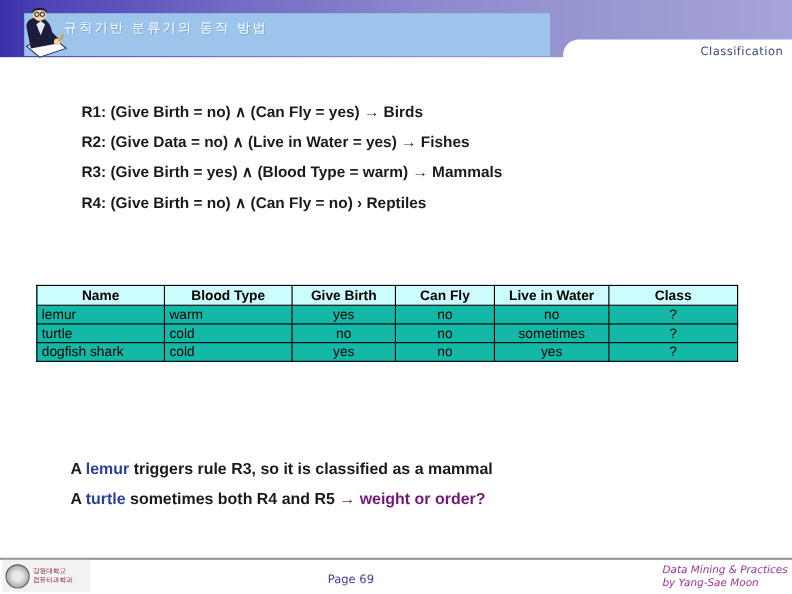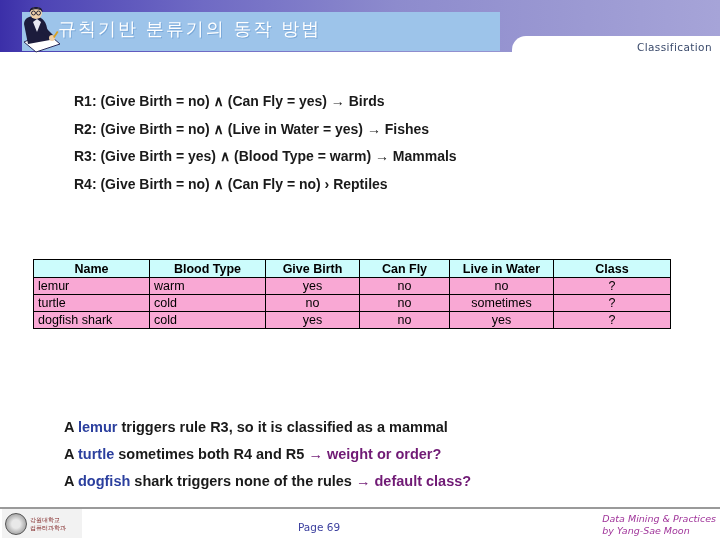--- a/index.html
+++ b/index.html
@@ -33,21 +33,21 @@
   #title-bar {
     position: absolute;
     left: 22px; top: 12px;
     width: 478px; height: 39px;
     background: #9dc4ea;
   }
   #title-text {
     position: absolute;
     left: 58px; top: 17px;
     width: 430px;
-    font-size: 18px;
+    font-size: 12px;
     letter-spacing: 2px;
     color: #ffffff;
     text-shadow: 1px 1px 0 #7aa8d8;
     white-space: nowrap;
     font-family: "DejaVu Sans", sans-serif;
   }
   
   #clipart-icon {
     position: absolute;
     left: 10px; top: 6px;
@@ -77,21 +77,21 @@
     font-family: "Liberation Sans", sans-serif;
   }
 
   
   #data-table {
     position: absolute;
     left: 33px; top: 259px;
     border-collapse: collapse;
     font-family: "Liberation Sans", sans-serif;
     font-size: 12.5px;
-    background: #f9a8d4;
+    background: #14b8a6;
   }
   #data-table th, #data-table td {
     border: 1px solid #000000;
     padding: 1px 4px;
     height: 17px;
     box-sizing: border-box;
   }
   #data-table thead th {
     background: #ccfcfc;
     font-weight: bold;
@@ -211,21 +211,21 @@
 
     <path d="M43 31 L47 25 L48.5 26 L44.5 32 Z" fill="#d8a020"></path>
   </svg>
 </div>
 
 <div id="title-text">규칙기반 분류기의 동작 방법</div>
 <div id="section-label">Classification</div>
 
 <div id="rules-block">
   <div class="rule-line">R1: (Give Birth = no) ∧ (Can Fly = yes) → Birds</div>
-  <div class="rule-line">R2: (Give Birth = no) ∧ (Live in Water = yes) → Fishes</div>
+  <div class="rule-line">R2: (Give Data = no) ∧ (Live in Water = yes) → Fishes</div>
   <div class="rule-line">R3: (Give Birth = yes) ∧ (Blood Type = warm) → Mammals</div>
   <div class="rule-line">R4: (Give Birth = no) ∧ (Can Fly = no)  › Reptiles</div>
 </div>
 
 <table id="data-table">
   <thead>
     <tr>
       <th class="col-name">Name</th>
       <th class="col-blood">Blood Type</th>
       <th class="col-gb">Give Birth</th>
@@ -262,23 +262,20 @@
   </tbody>
 </table>
 
 <div id="conclusions">
   <div class="concl-line">
     <span>A </span><span class="hl-blue">lemur</span><span> triggers rule R3, so it is classified as a mammal</span><span class="hl-magenta"></span>
   </div>
   <div class="concl-line">
     <span>A </span><span class="hl-blue">turtle</span><span> sometimes both R4 and R5 </span><span class="hl-magenta">→ weight or order?</span>
   </div>
-  <div class="concl-line">
-    <span>A </span><span class="hl-blue">dogfish</span><span> shark triggers none of the rules </span><span class="hl-magenta">→ default class?</span>
-  </div>
 </div>
 
 <div id="footer-rule"></div>
 
 <div id="footer-logo">
   <div id="footer-logo-seal"></div>
   <div id="footer-logo-text">
     <div>강원대학교</div>
     <div>컴퓨터과학과</div>
   </div>

